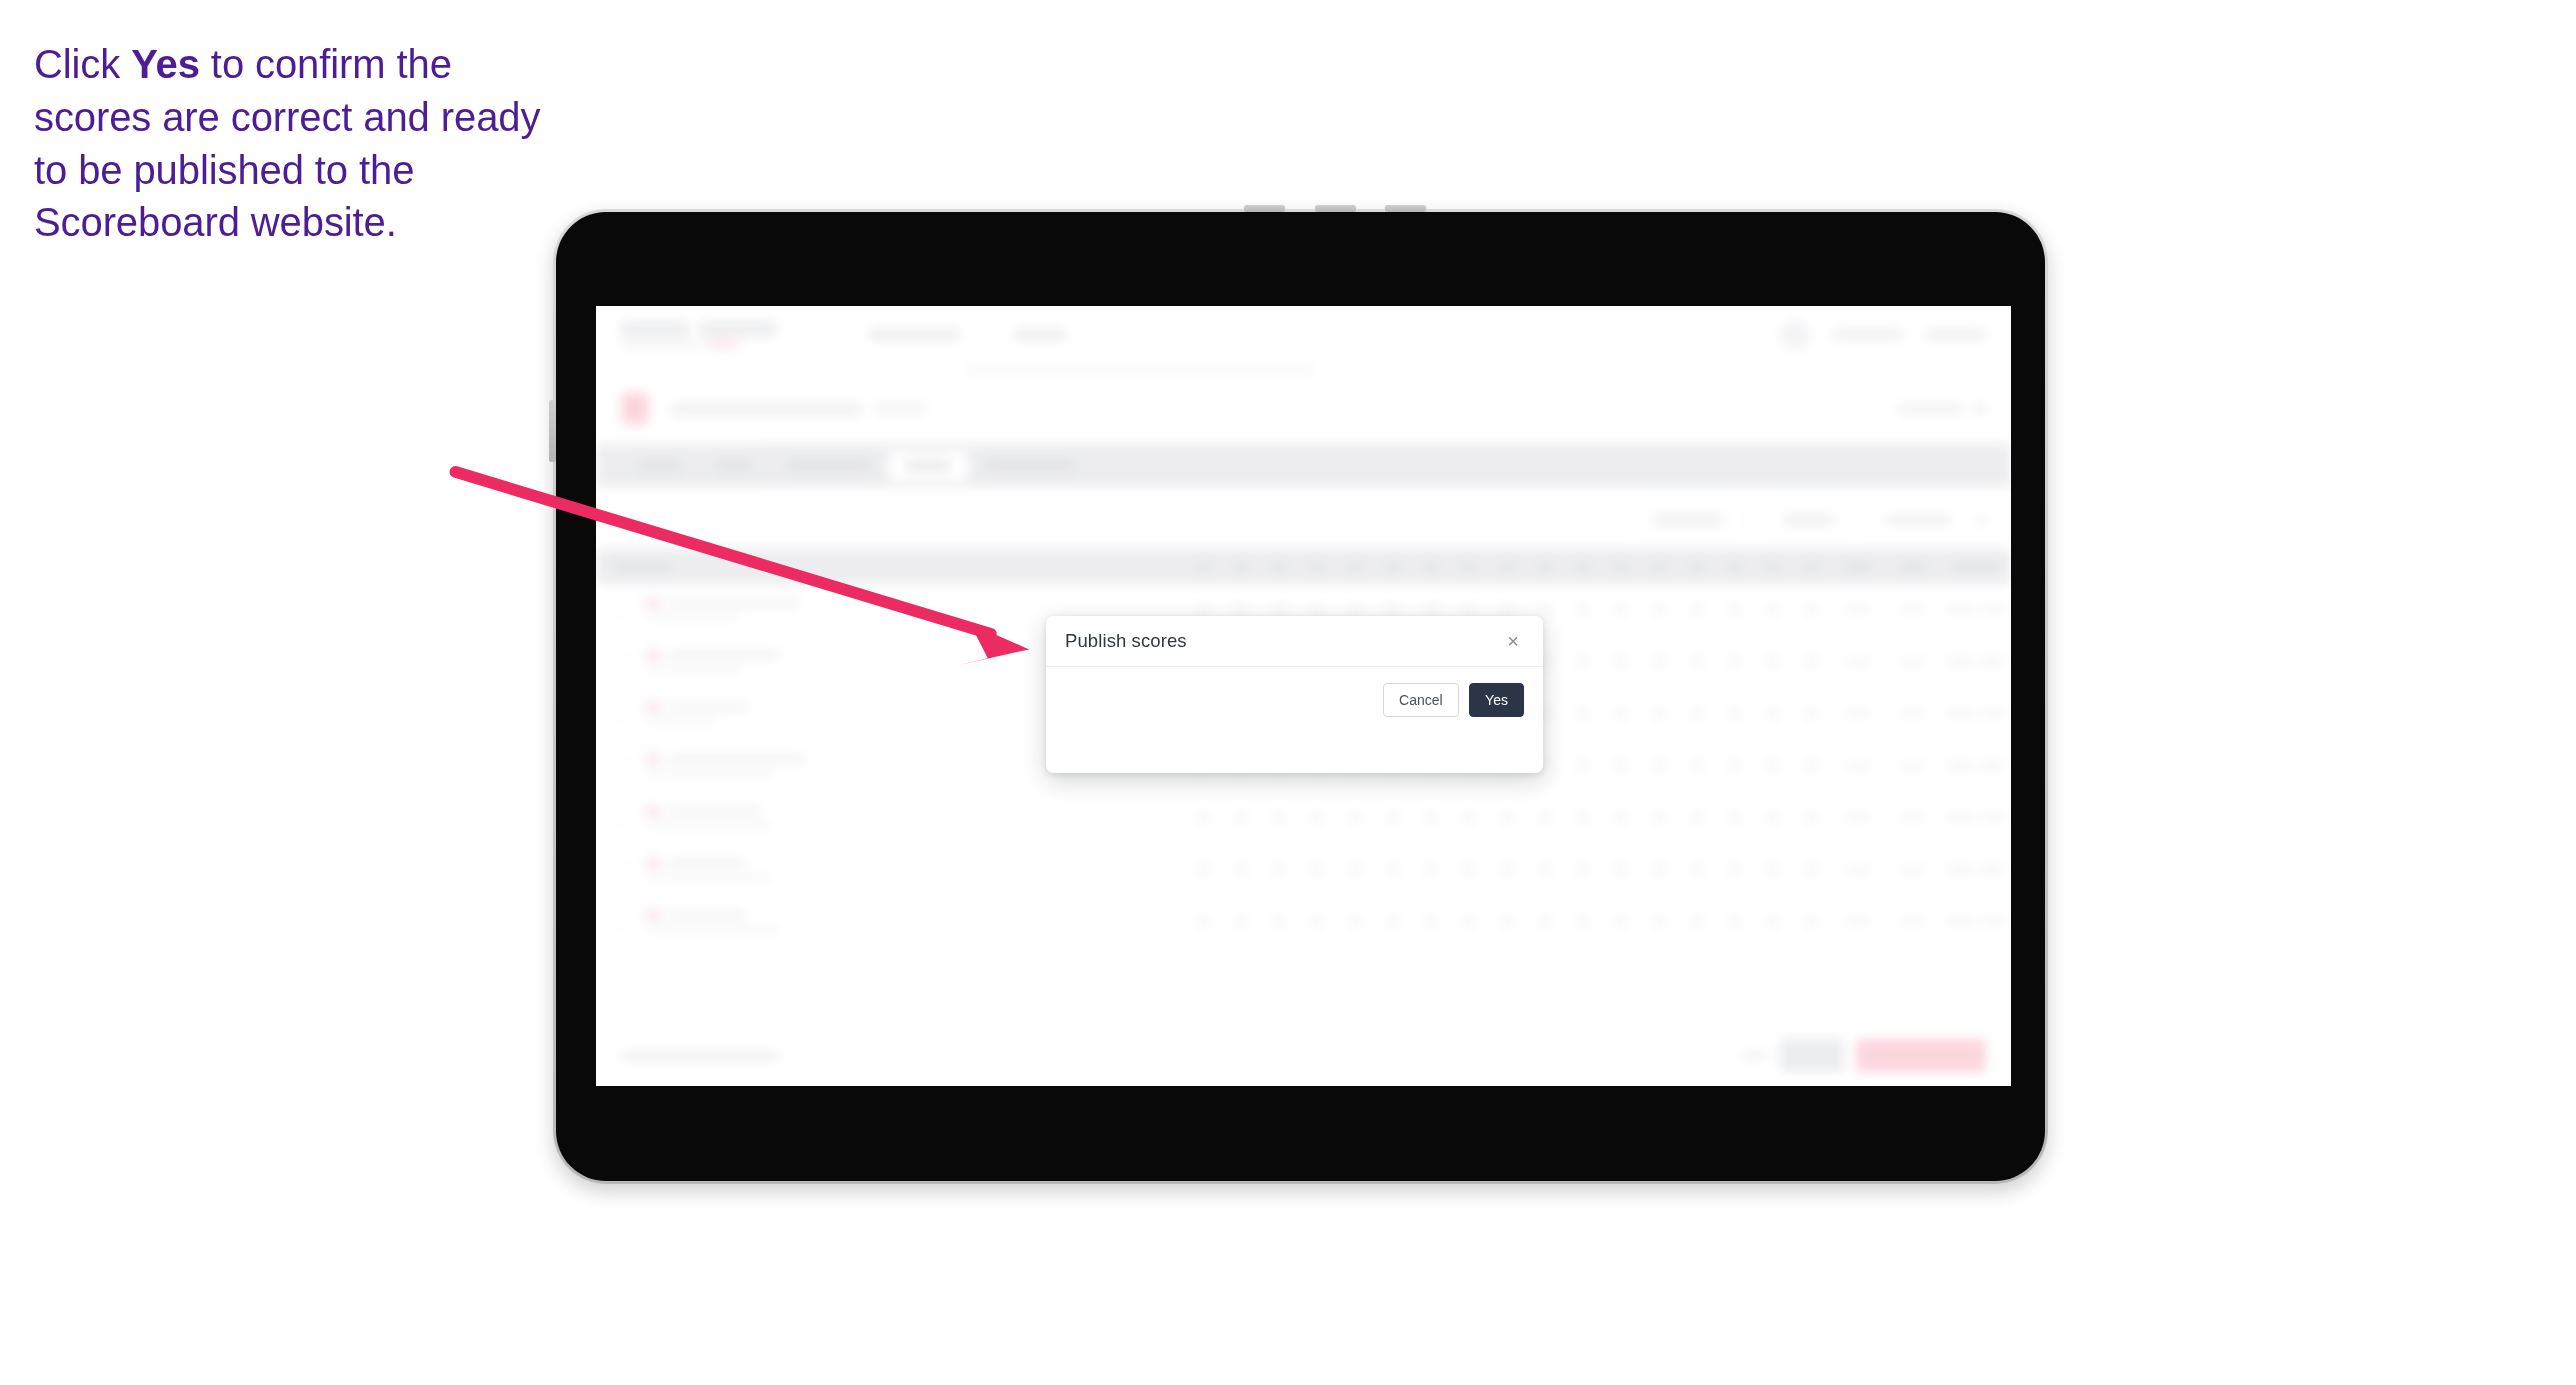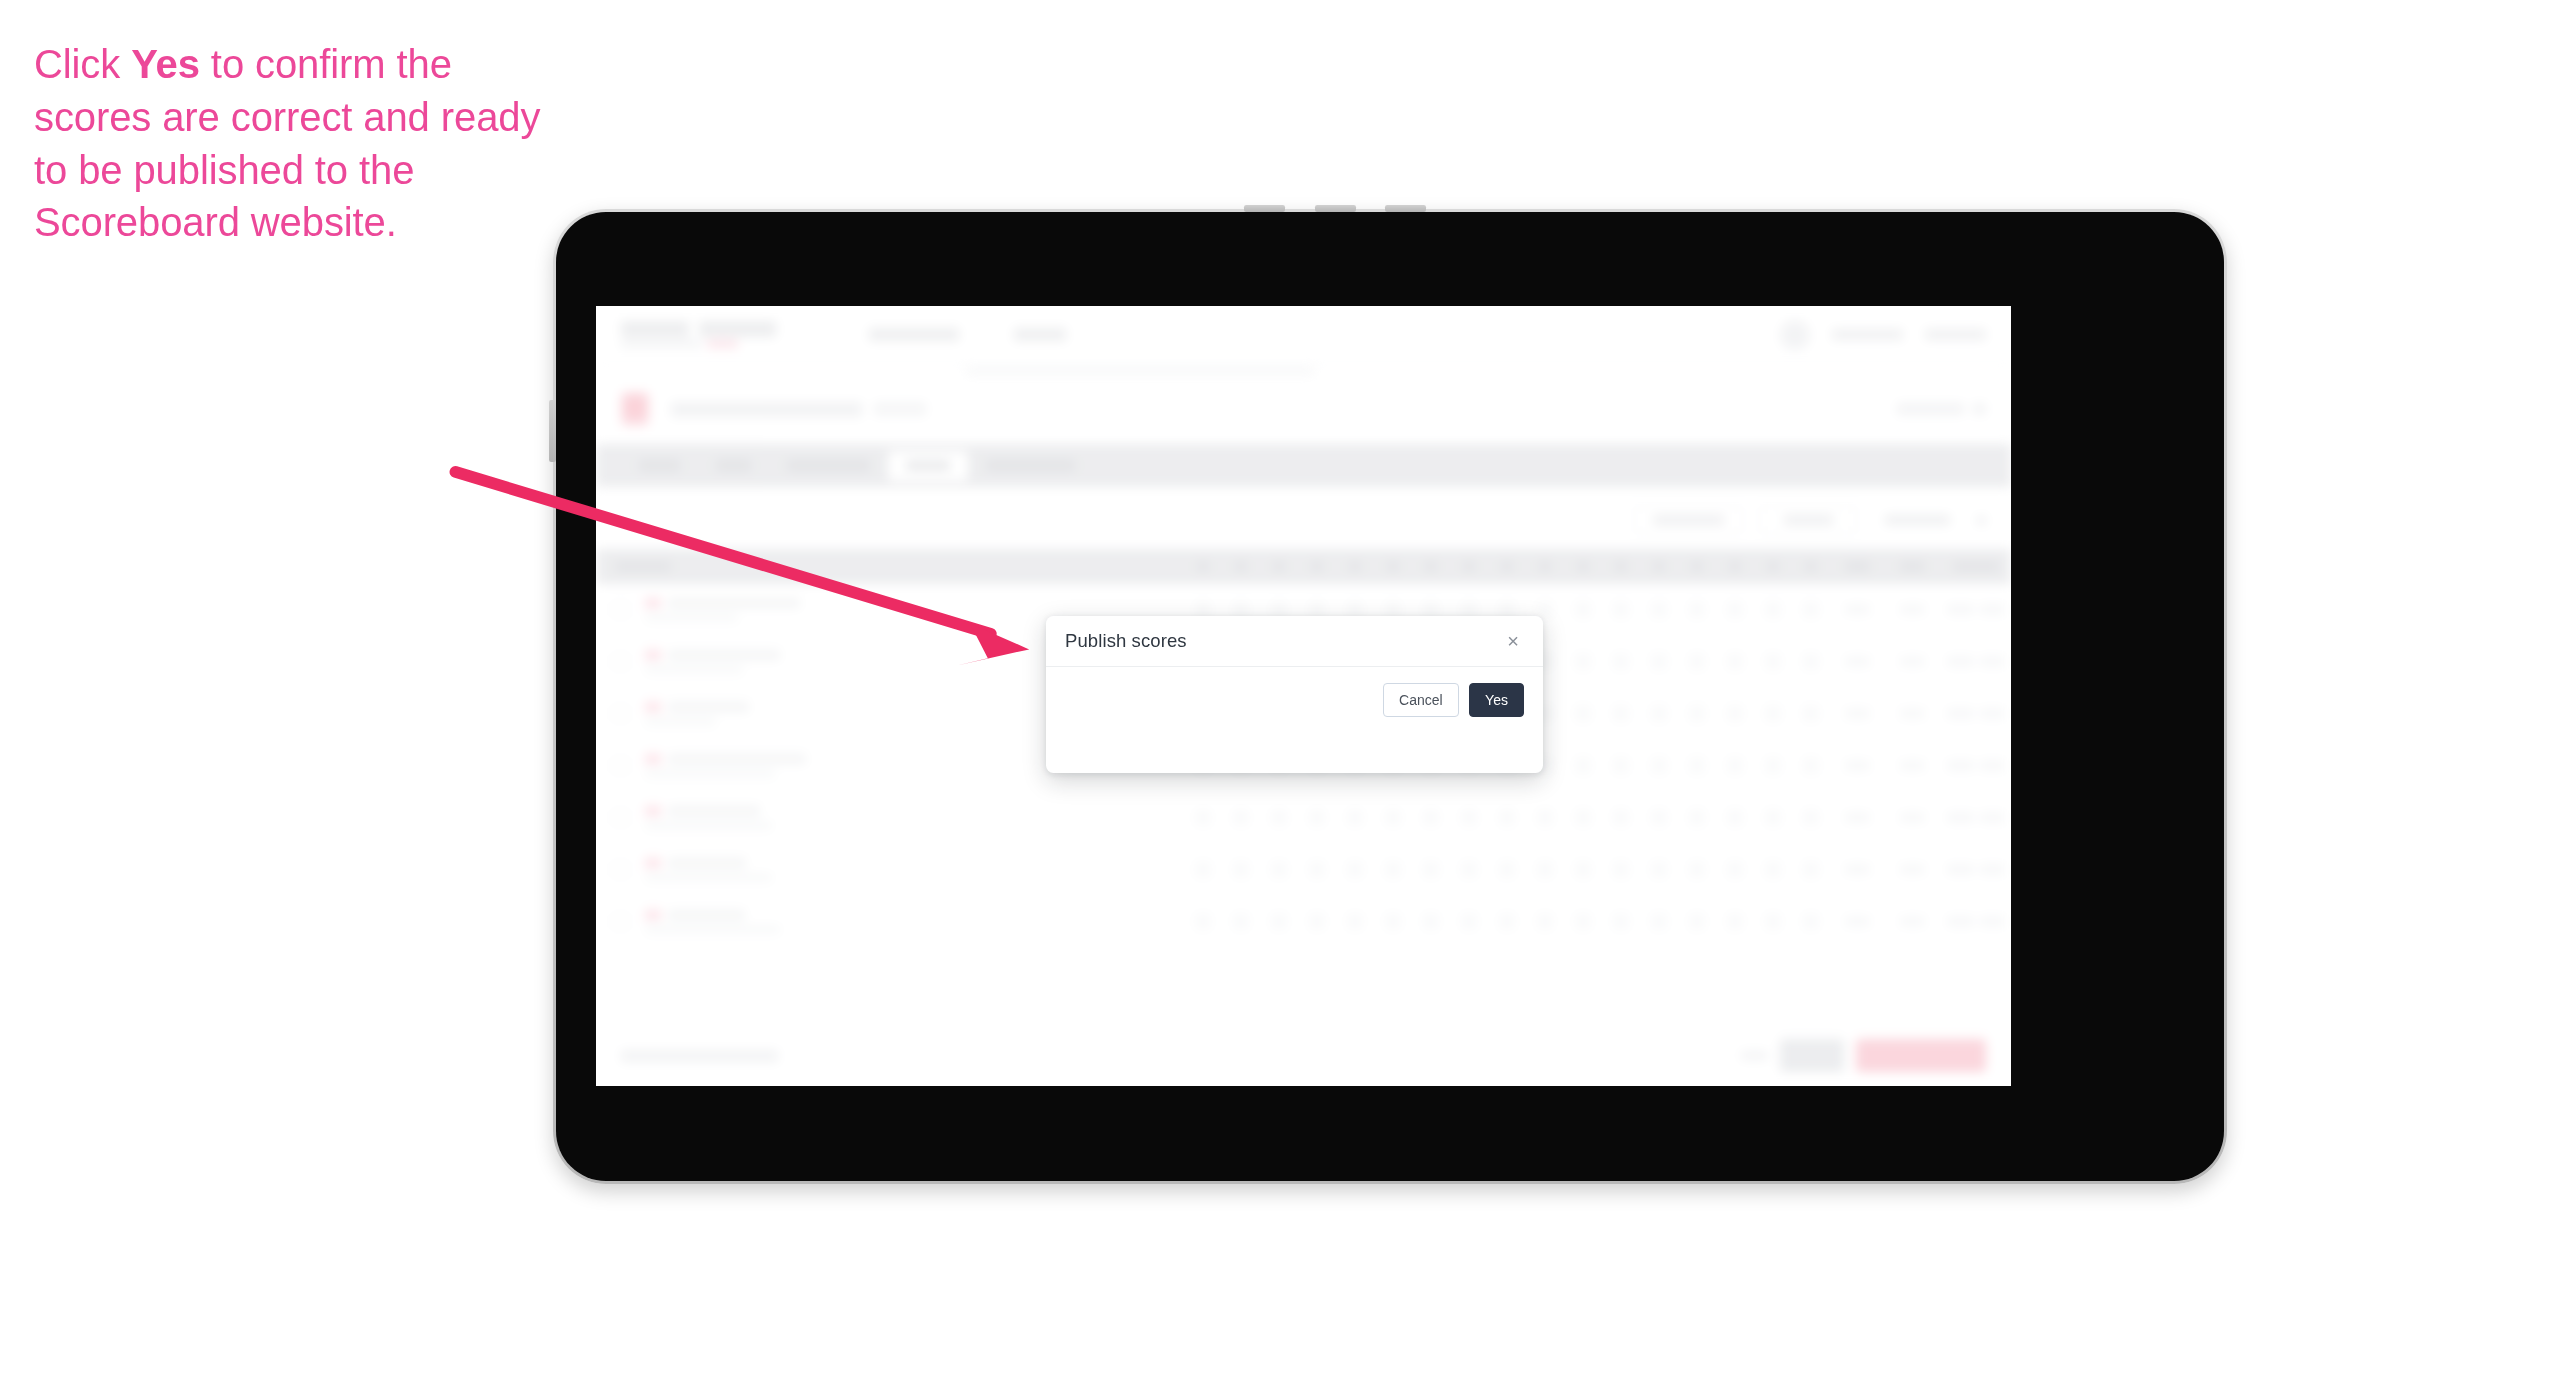--- a/index.html
+++ b/index.html
@@ -11,31 +11,31 @@
   }
   #stage { position: relative; width: 2576px; height: 1386px; background:#fff; }
 
   
   .caption {
     position: absolute;
     left: 34px; top: 38px;
     width: 532px;
     font-size: 40px;
     line-height: 1.32;
-    color: #ec4899;
+    color: #4c1d95;
     font-weight: 400;
     letter-spacing: -0.1px;
   }
   .caption b { font-weight: 700; }
 
   
   .tablet {
     position: absolute;
     left: 553px; top: 209px;
-    width: 1674px; height: 975px;
+    width: 1495px; height: 975px;
     border-radius: 53px;
     background: linear-gradient(180deg,#d9d9d9 0%, #c9c9c9 45%, #b8b8b8 100%);
     padding: 3px;
     box-shadow: 0 7.4px 19px rgba(0,0,0,0.18);
   }
   .tablet-inner {
     width: 100%; height: 100%;
     border-radius: 50px;
     background: #090909;
     position: relative;

